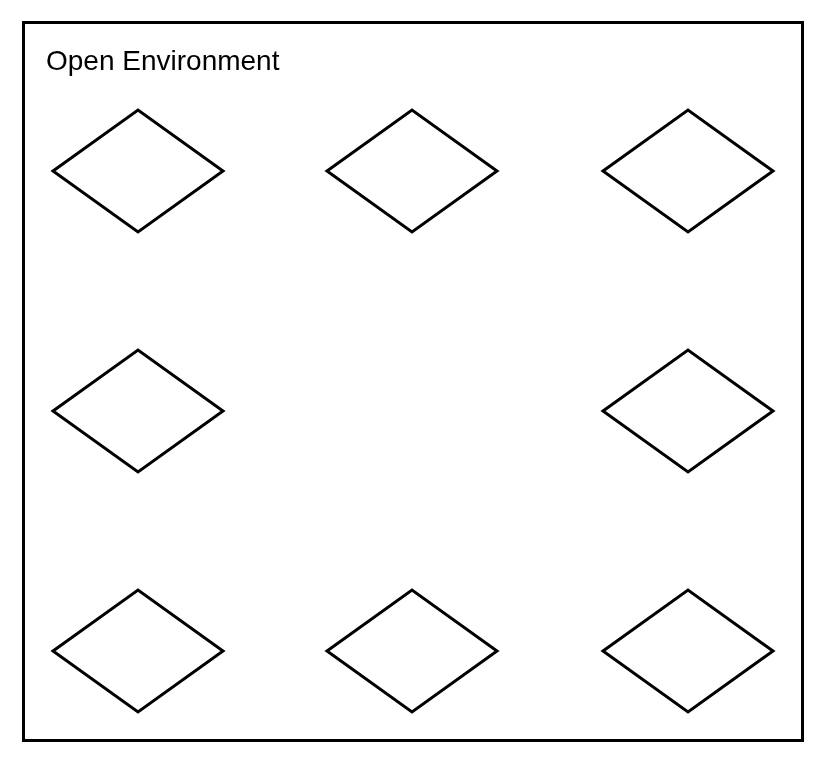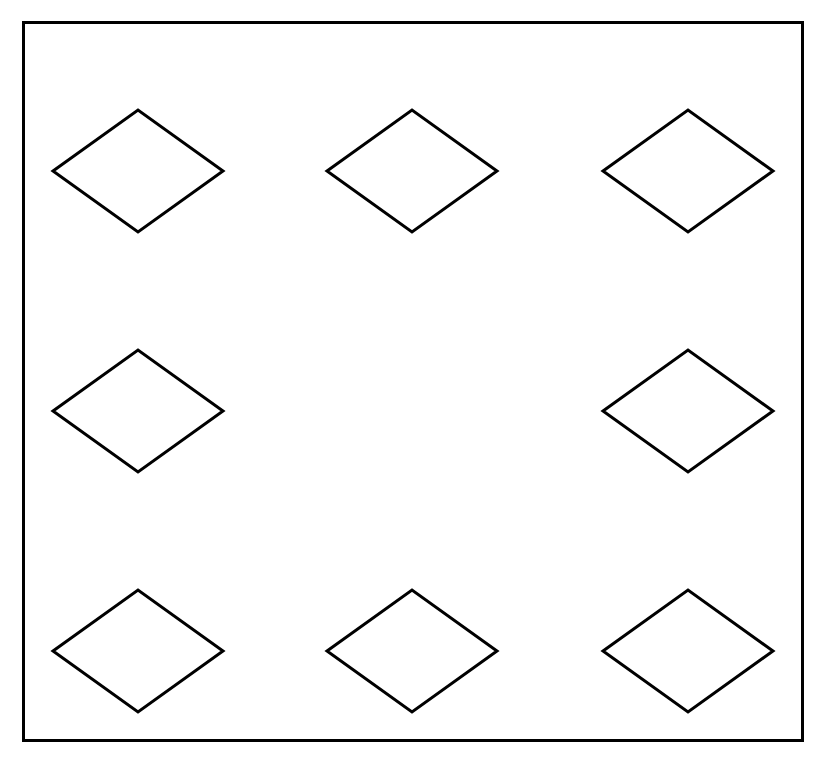--- a/index.html
+++ b/index.html
@@ -41,20 +41,21 @@
     width: 828px;
     height: 762px;
     pointer-events: none;
   }
 </style>
 </head>
 <body>
 
 <div class="canvas">
   <div class="frame"></div>
+  <div class="title">Open Environment</div>
   <svg id="shape-layer" xmlns="http://www.w3.org/2000/svg" viewBox="0 0 828 762" width="828" height="762">
       <polygon points="53,171 138,110 223,171 138,232" fill="none" stroke="#000000" stroke-width="3" stroke-linejoin="miter"></polygon>
       <polygon points="327,171 412,110 497,171 412,232" fill="none" stroke="#000000" stroke-width="3" stroke-linejoin="miter"></polygon>
       <polygon points="603,171 688,110 773,171 688,232" fill="none" stroke="#000000" stroke-width="3" stroke-linejoin="miter"></polygon>
       <polygon points="53,411 138,350 223,411 138,472" fill="none" stroke="#000000" stroke-width="3" stroke-linejoin="miter"></polygon>
       <polygon points="603,411 688,350 773,411 688,472" fill="none" stroke="#000000" stroke-width="3" stroke-linejoin="miter"></polygon>
       <polygon points="53,651 138,590 223,651 138,712" fill="none" stroke="#000000" stroke-width="3" stroke-linejoin="miter"></polygon>
       <polygon points="327,651 412,590 497,651 412,712" fill="none" stroke="#000000" stroke-width="3" stroke-linejoin="miter"></polygon>
       <polygon points="603,651 688,590 773,651 688,712" fill="none" stroke="#000000" stroke-width="3" stroke-linejoin="miter"></polygon>
     </svg>

